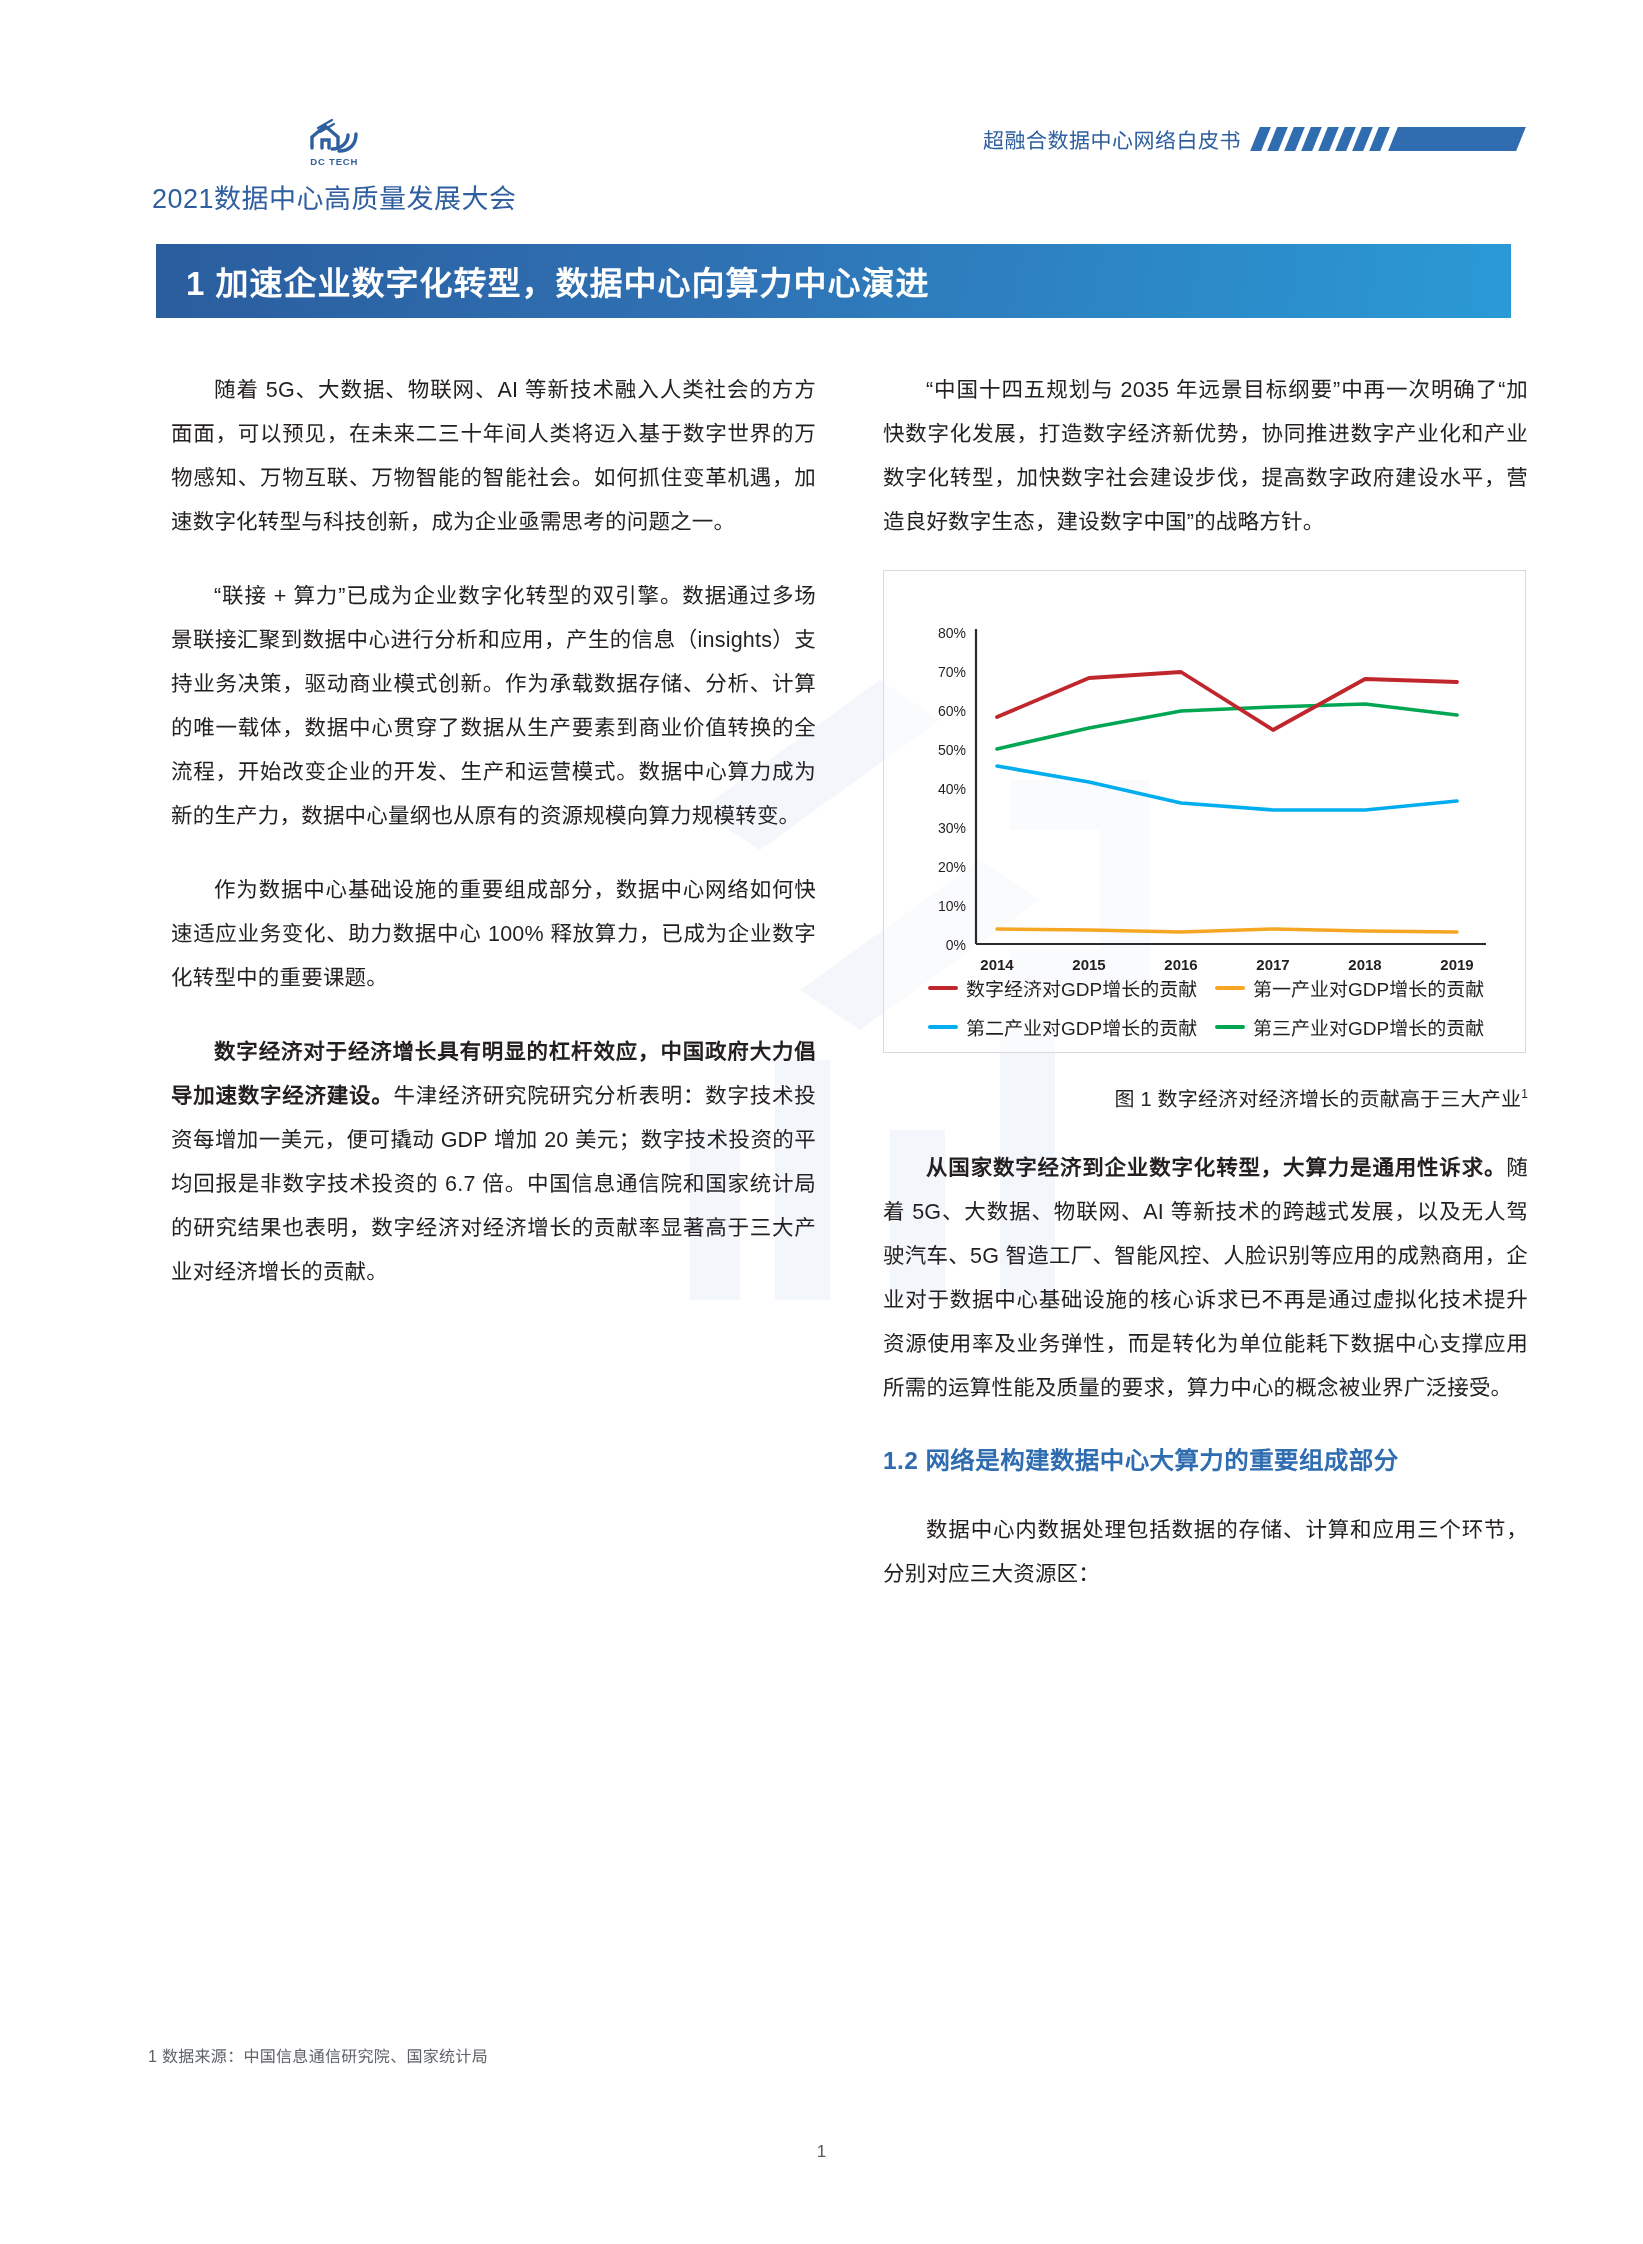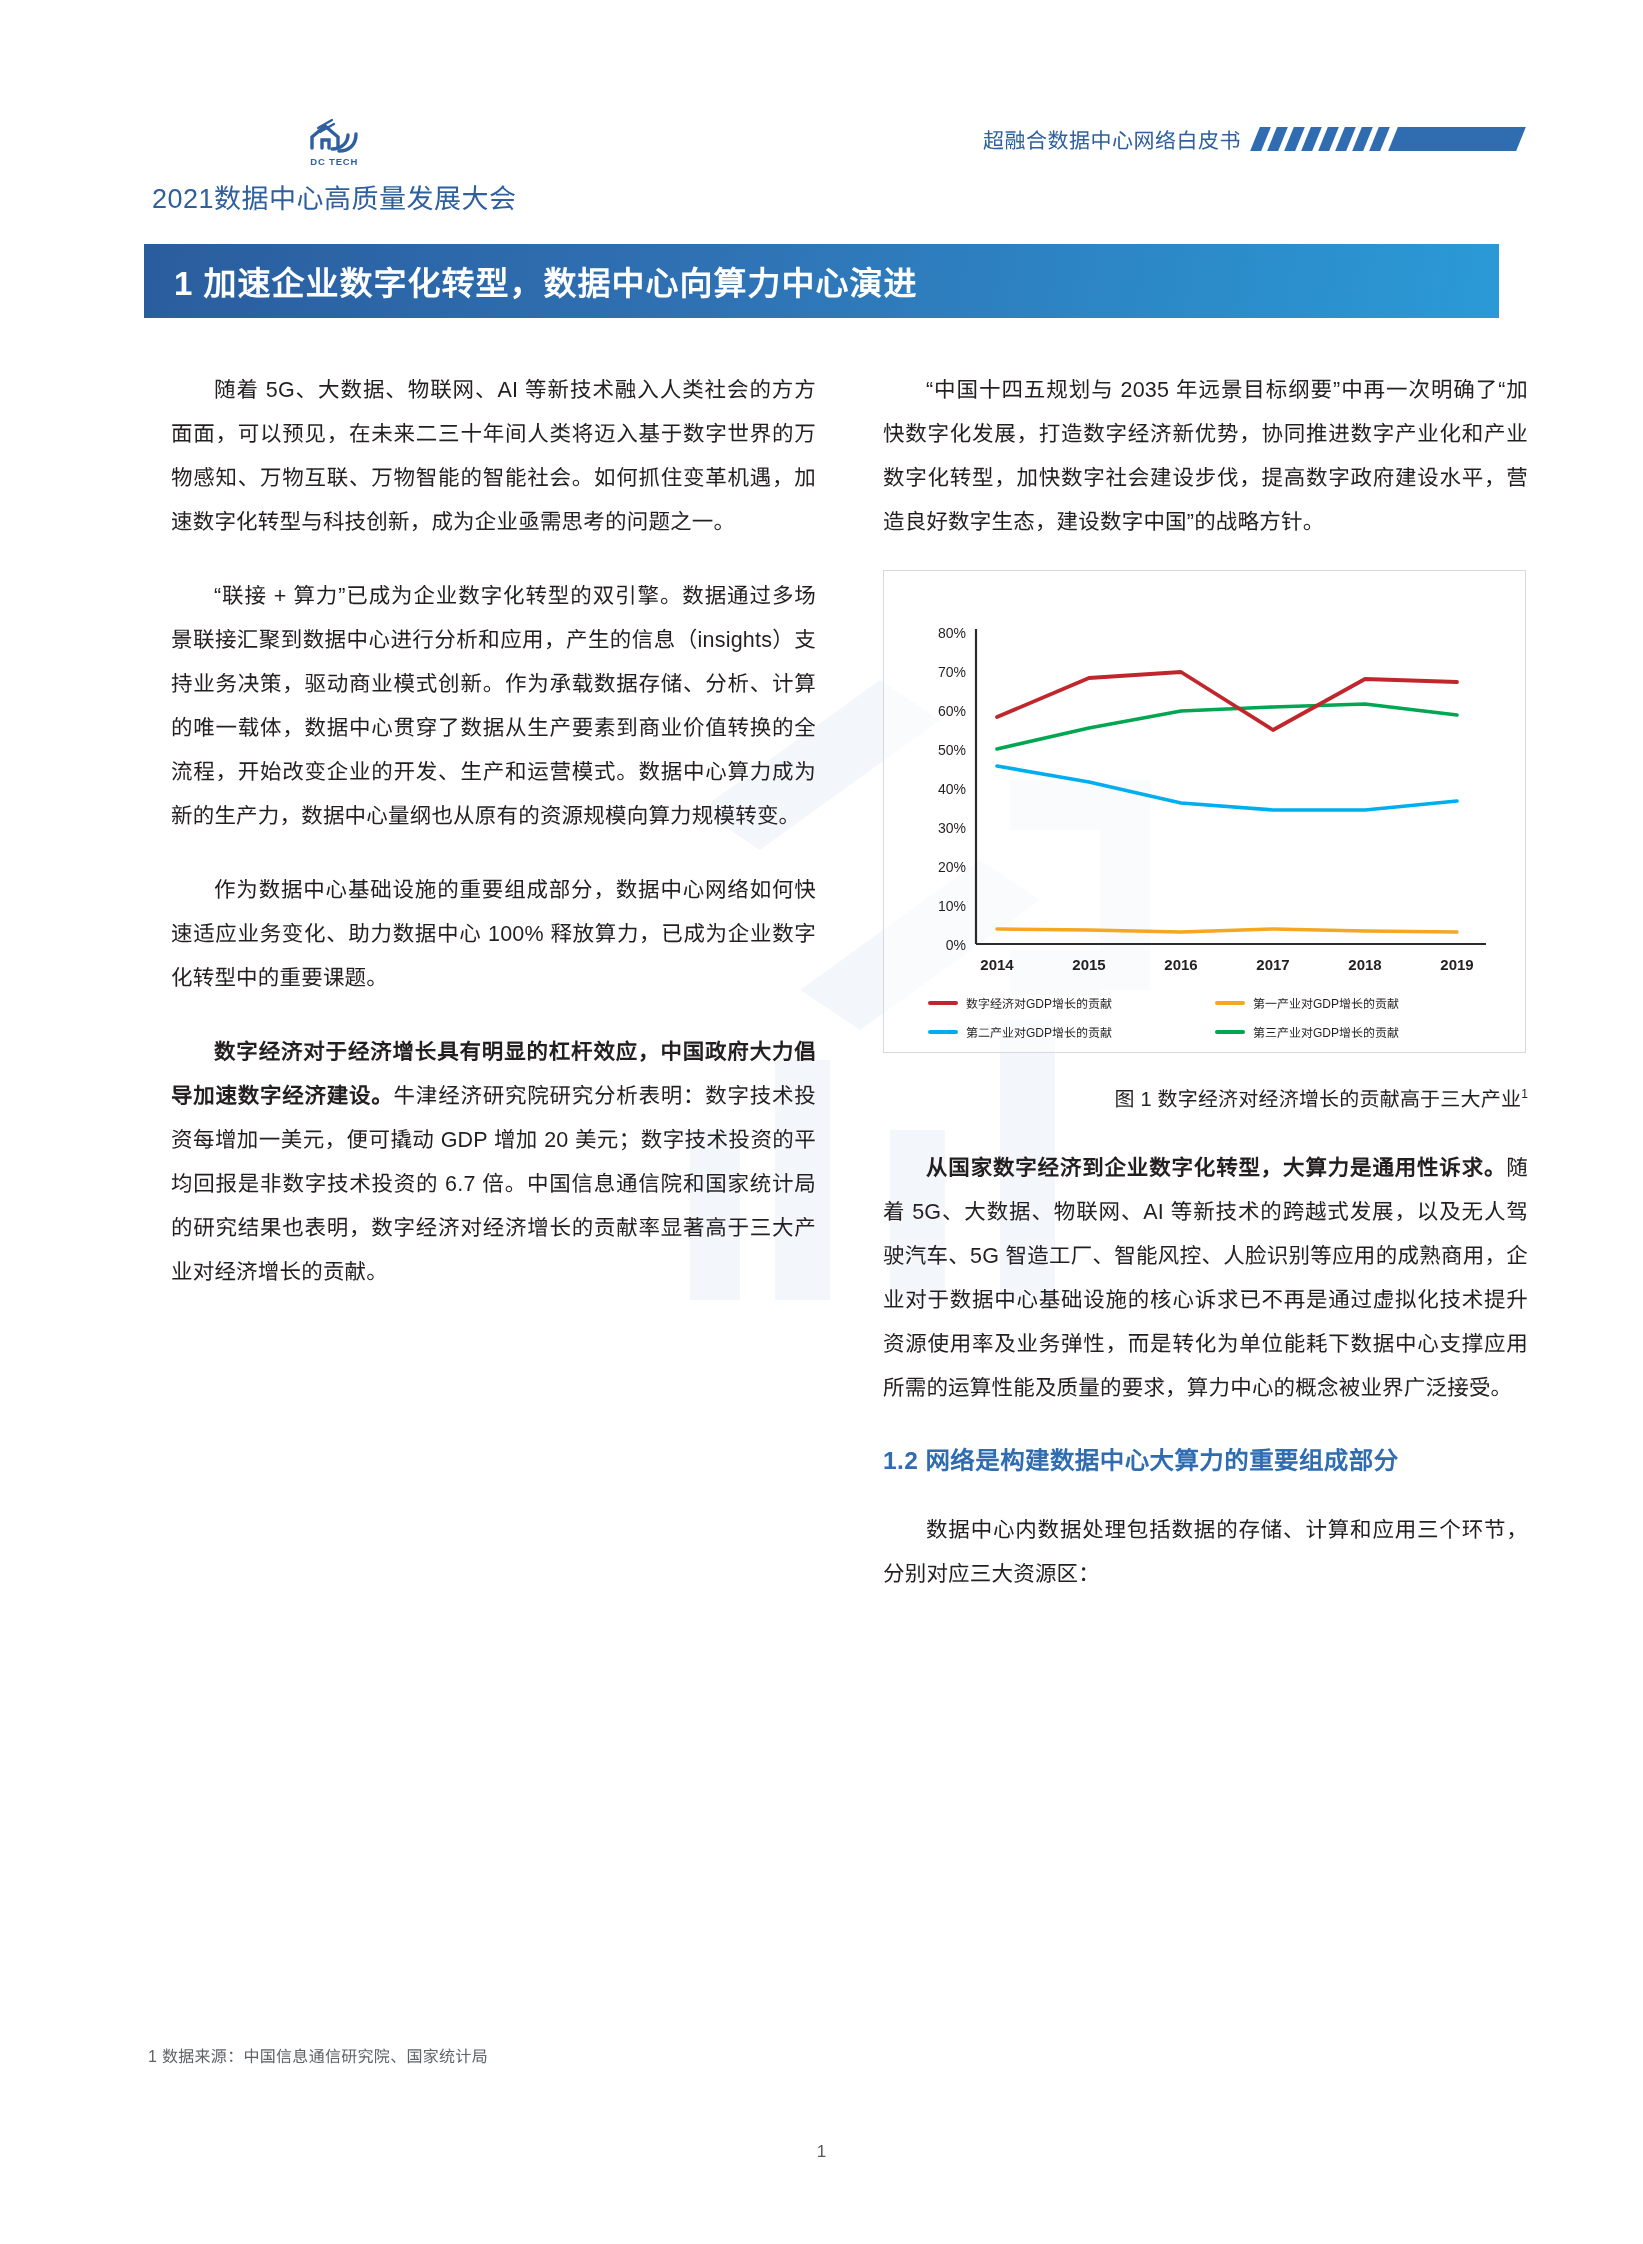--- a/index.html
+++ b/index.html
@@ -101,21 +101,21 @@
     width: 128px;
     height: 24px;
     background: #2f6cb0;
     transform: skewX(-22deg);
     margin-left: 2px;
   }
 
   
   .section-banner {
     position: absolute;
-    left: 144px;
+    left: 156px;
     top: 244px;
     width: 1355px;
     height: 74px;
     background: linear-gradient(100deg, #2a5d9e 0%, #2f72b4 42%, #2a9ad6 100%);
     display: flex;
     align-items: center;
     z-index: 3;
   }
   .section-banner .txt {
     color: #ffffff;
@@ -178,21 +178,21 @@
     width: 570px;
     display: grid;
     grid-template-columns: 1fr 1fr;
     row-gap: 12px;
     column-gap: 4px;
   }
   .legend-item {
     display: flex;
     align-items: center;
     gap: 8px;
-    font-size: 12px;
+    font-size: 19px;
     color: #231f20;
     white-space: nowrap;
   }
   .legend-swatch {
     width: 30px;
     height: 4px;
     border-radius: 2px;
     flex: none;
   }
   .fig-caption {

